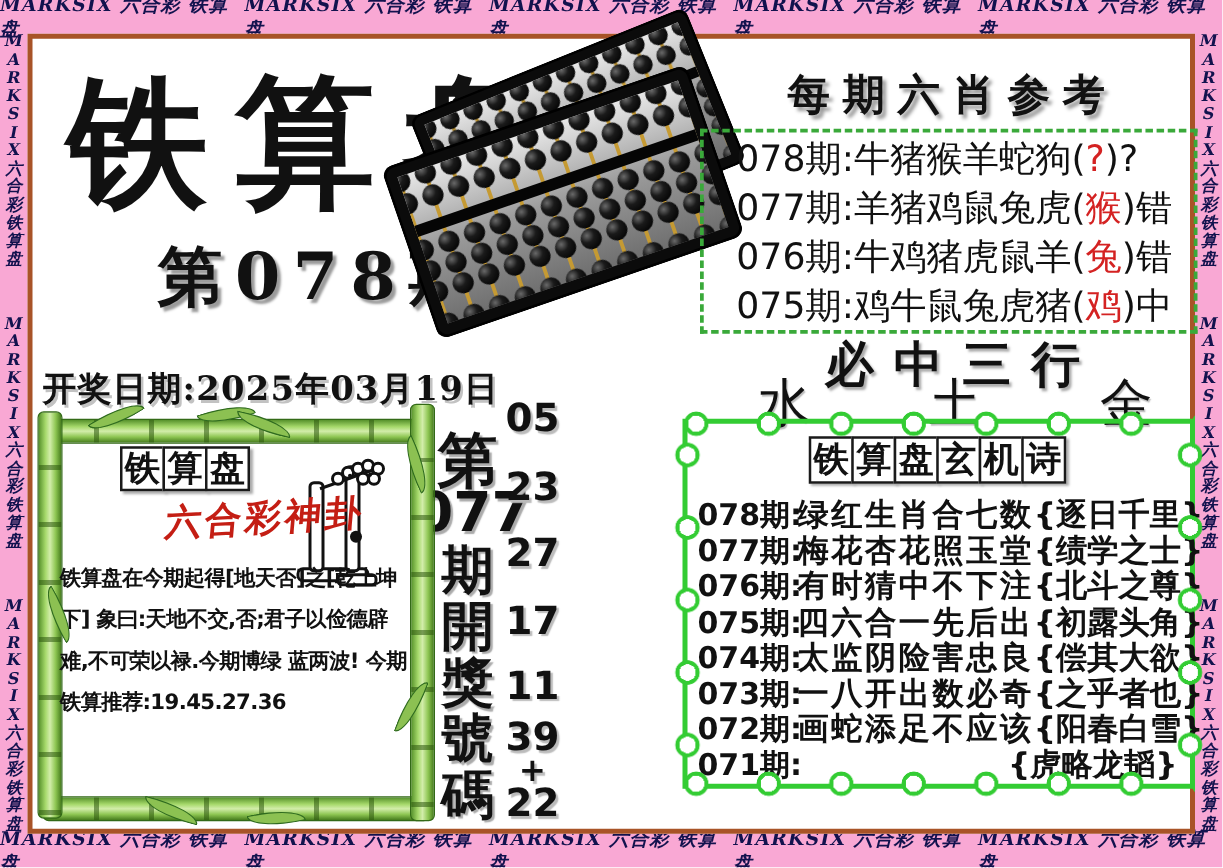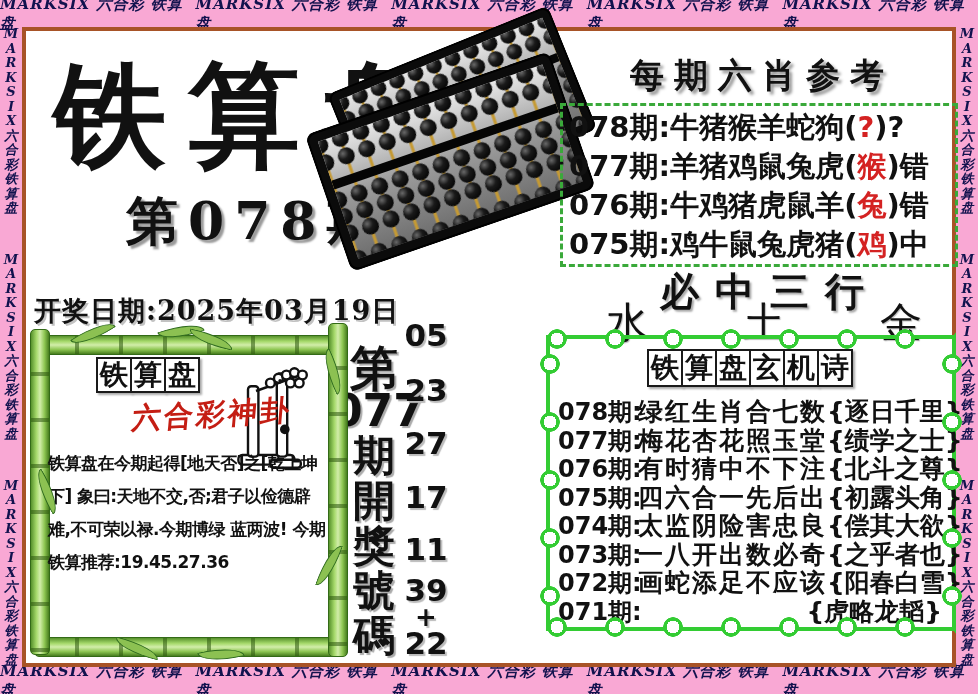--- a/index.html
+++ b/index.html
@@ -24,21 +24,21 @@
   .draw-date { position:absolute; left:8px; top:262px; font-size:27px; font-weight:900; font-family:"DejaVu Serif",serif; letter-spacing:1px; text-shadow:2px 2px 0 #c2c2c2; }
 
   
   .abacus { position:absolute; }
   .abacus-1 { left:296px; top:58px; width:258px; transform:rotate(-19deg); z-index:1; }
   .abacus-2 { left:318px; top:14px; width:238px; transform:rotate(-22deg); z-index:0; }
 
   
   .six-title { position:absolute; left:540px; top:22px; width:392px; text-align:center; font-size:34px; font-weight:900; letter-spacing:10px; font-family:"DejaVu Serif",serif; text-shadow:3px 3px 3px #999; z-index:2; }
   .six-box { position:absolute; left:534px; top:72px; width:398px; height:164px; border:3px dashed #3aa93a; padding:2px 6px; z-index:2; background:rgba(255,255,255,.0); }
-  .six-row { font-size:29px; font-weight:700; line-height:39px; white-space:nowrap; }
+  .six-row { font-size:29px; font-weight:400; line-height:39px; white-space:nowrap;margin-left:20px; }
   .six-row .red { color:#d42222; }
 
   
   .must-title { position:absolute; left:556px; top:234px; width:376px; text-align:center; font-size:39px; font-weight:900; letter-spacing:16px; font-family:"DejaVu Serif",serif; text-shadow:2px 2px 2px #aaa; }
   .elements { position:absolute; left:580px; top:264px; width:316px; display:flex; justify-content:space-between; font-size:42px; font-weight:500; text-shadow:1px 1px 1px #bbb; }
 
   
   .col-prefix { position:absolute; left:324px; top:306px; font-size:48px; font-weight:900; font-family:"DejaVu Serif",serif; text-shadow:2px 2px 1px #aaa; }
   .col-issue { position:absolute; left:306px; top:354px; font-size:44px; font-weight:900; text-shadow:2px 2px 1px #aaa; }
   .col-suffix { position:absolute; left:320px; top:402px; width:56px; text-align:center; font-family:"DejaVu Serif",serif; }

